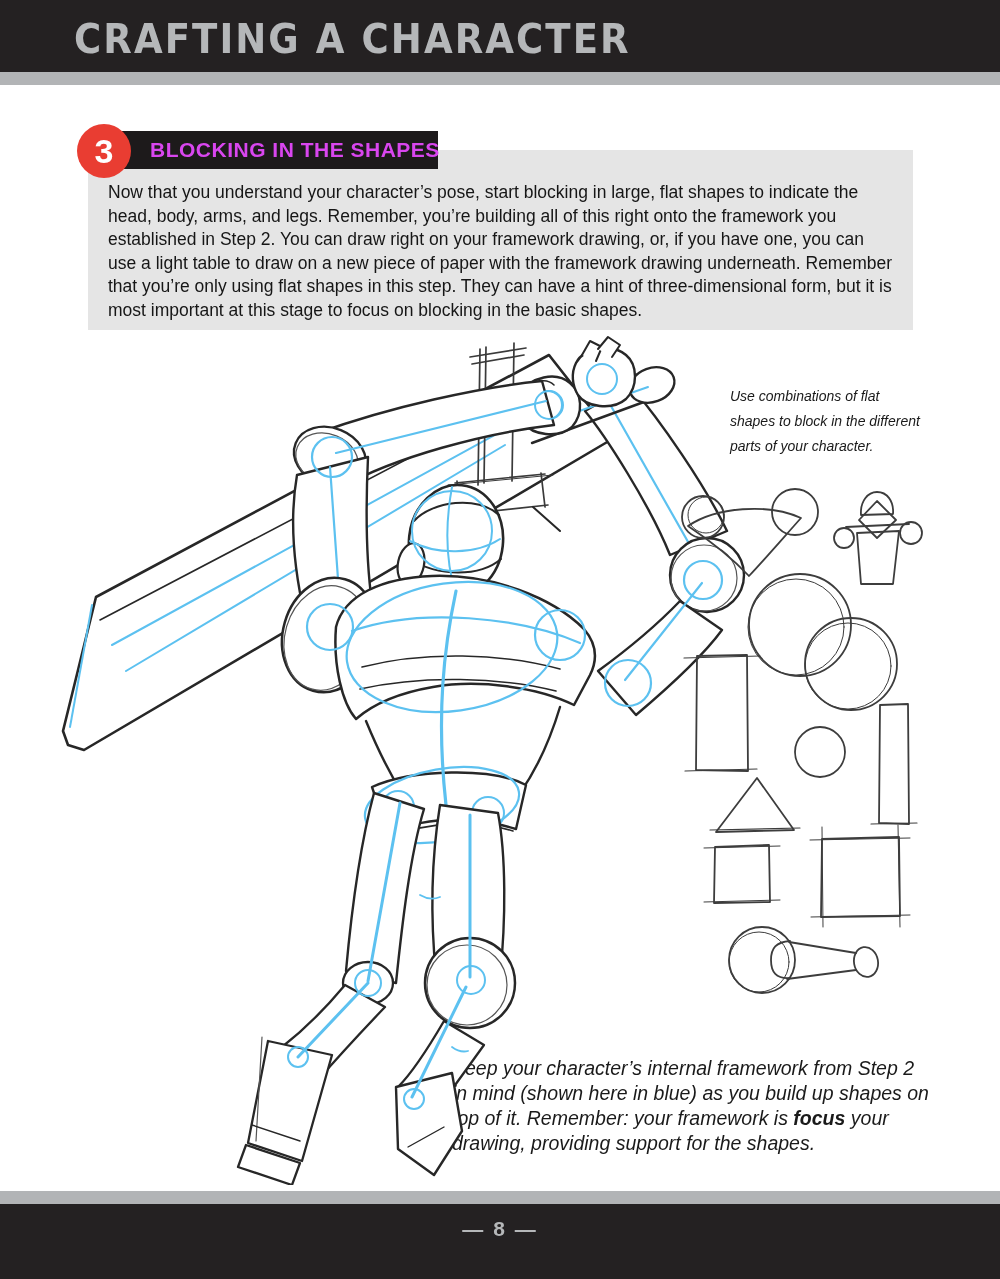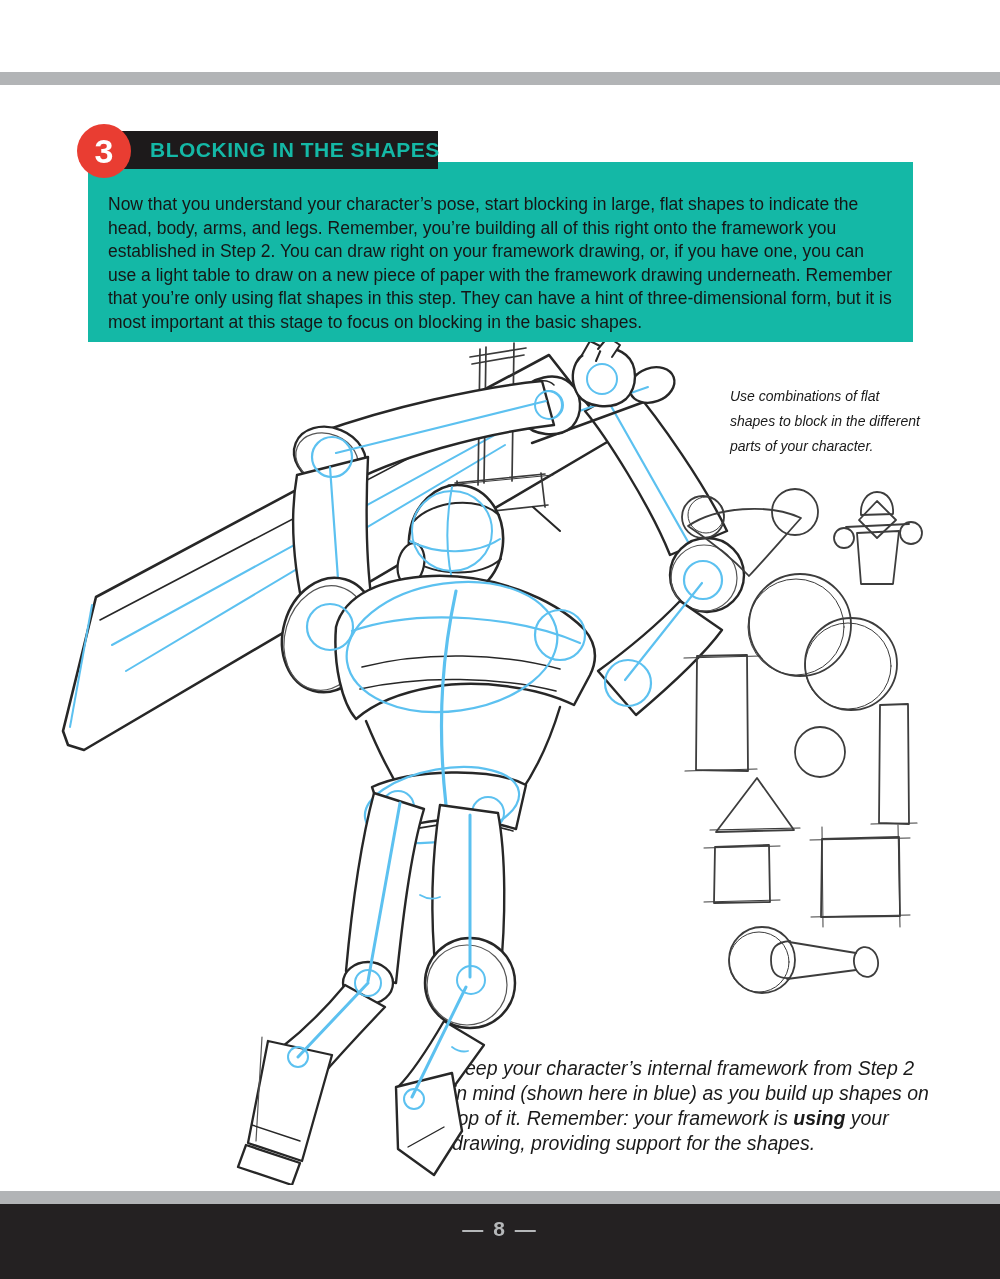--- a/index.html
+++ b/index.html
@@ -15,48 +15,51 @@
   .header-title{position:absolute;left:74px;top:16px;font-size:36px;font-weight:bold;
         color:#b5b7b9;letter-spacing:2px;transform:scale(1.03,1.12);transform-origin:left top;
         font-family:"DejaVu Sans",sans-serif;white-space:nowrap;}
   .page-num{position:absolute;left:0;top:1217px;width:1000px;text-align:center;
         color:#b5b7b9;font-size:21px;font-weight:bold;letter-spacing:2px;}
   
   .step-circle{position:absolute;left:77px;top:124px;width:54px;height:54px;border-radius:50%;
         background:#e93d32;color:#ffffff;font-weight:bold;font-size:34px;
         display:flex;align-items:center;justify-content:center;z-index:3;}
   .step-banner{position:absolute;left:122px;top:131px;width:316px;height:38px;background:#1d1a1b;
-        color:#14b8a6;display:flex;align-items:center;padding-left:28px;box-sizing:border-box;
+        color:#d946ef;display:flex;align-items:center;padding-left:28px;box-sizing:border-box;
         font-size:21px;font-weight:bold;letter-spacing:0.5px;z-index:2;white-space:nowrap;}
-  .intro-panel{position:absolute;left:88px;top:162px;width:825px;height:180px;background:#14b8a6;z-index:1;}
+  .intro-panel{position:absolute;left:88px;top:150px;width:825px;height:180px;background:#e5e5e5;z-index:1;}
   .intro-text{position:absolute;left:20px;top:31px;width:788px;font-size:17.5px;line-height:23.5px;color:#161616;}
   
   .caption{position:absolute;font-style:italic;color:#1a1a1a;}
   .caption-shapes{left:730px;top:384px;width:196px;font-size:14px;line-height:25px;}
   .caption-framework{left:452px;top:1056px;width:478px;font-size:19.5px;line-height:25px;}
   .caption b{font-weight:bold;}
   
   .illustration{position:absolute;left:0;top:335px;width:1000px;height:850px;}
 </style>
 </head>
 <body>
 
 <div class="page">
 
+  <div class="band top">
+    <div class="header-title">CRAFTING A CHARACTER</div>
+  </div>
   <div class="stripe top"></div>
 
   <div class="step-circle">3</div>
   <div class="step-banner">BLOCKING IN THE SHAPES</div>
 
   <div class="intro-panel">
     <div class="intro-text">Now that you understand your character’s pose, start blocking in large, flat shapes to indicate the head, body, arms, and legs. Remember, you’re building all of this right onto the framework you established in Step 2. You can draw right on your framework drawing, or, if you have one, you can use a light table to draw on a new piece of paper with the framework drawing underneath. Remember that you’re only using flat shapes in this step. They can have a hint of three-dimensional form, but it is most important at this stage to focus on blocking in the basic shapes.</div>
   </div>
 
   <div class="caption caption-shapes">Use combinations of flat shapes to block in the different parts of your character.</div>
-  <div class="caption caption-framework"><span>Keep your character’s internal framework from Step 2 in mind (shown here in blue) as you build up shapes on top of it. Remember: your framework is </span><b>using</b><span> your drawing, providing support for the shapes.</span></div>
+  <div class="caption caption-framework"><span>Keep your character’s internal framework from Step 2 in mind (shown here in blue) as you build up shapes on top of it. Remember: your framework is </span><b>focus</b><span> your drawing, providing support for the shapes.</span></div>
 
   <svg class="illustration" viewBox="0 0 1000 850" fill="none" stroke-linecap="round" stroke-linejoin="round">
 
     <g>
 
       <g>
         <path d="M549,20 L96,262 L63,396 L68,410 L84,415 L614,103 Z" fill="#ffffff" stroke="#272727" stroke-width="2.6"></path>
         <path d="M100,285 L560,44" stroke="#272727" stroke-width="1.6"></path>
         <path d="M112,310 L544,73" stroke="#5cc1f0" stroke-width="2"></path>
         <path d="M126,336 L505,110" stroke="#5cc1f0" stroke-width="2"></path>

